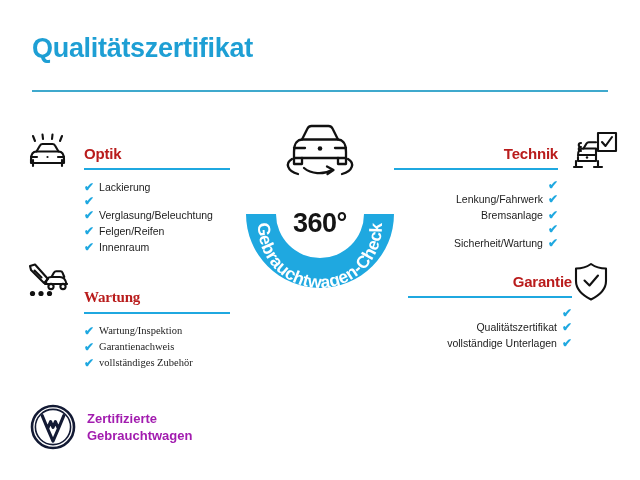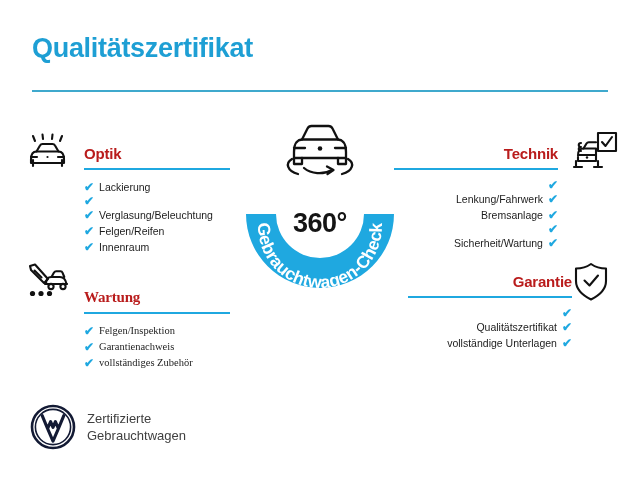--- a/index.html
+++ b/index.html
@@ -142,23 +142,23 @@
     position: absolute;
     left: 30px;
     top: 404px;
     display: flex;
     align-items: center;
   }
   .vw-mark { width: 46px; height: 46px; flex: 0 0 auto; }
   .vw-words {
     margin-left: 11px;
     font-size: 13px;
-    font-weight: normal;
+    font-weight: bold;
     line-height: 17px;
-    color: #404040;
+    color: #a21caf;
     white-space: pre-line;
   }
 </style>
 </head>
 <body>
 
 <div class="page">
 
   <div class="page-title">Qualitätszertifikat</div>
   <div class="header-rule"></div>
@@ -266,21 +266,21 @@
   </div>
 
   <div class="section col-left" id="sec-wartung">
     <div class="section-head">
       <div class="section-title">Wartung</div>
       <div class="section-rule"></div>
     </div>
     <ul class="items">
       <li>
           <span class="check">✔</span>
-          <span>Felgen/Inspektion</span>
+          <span>Wartung/Inspektion</span>
         </li>
       <li>
           <span class="check">✔</span>
           <span>Garantienachweis</span>
         </li>
       <li>
           <span class="check">✔</span>
           <span>vollständiges Zubehör</span>
         </li>
     </ul>

